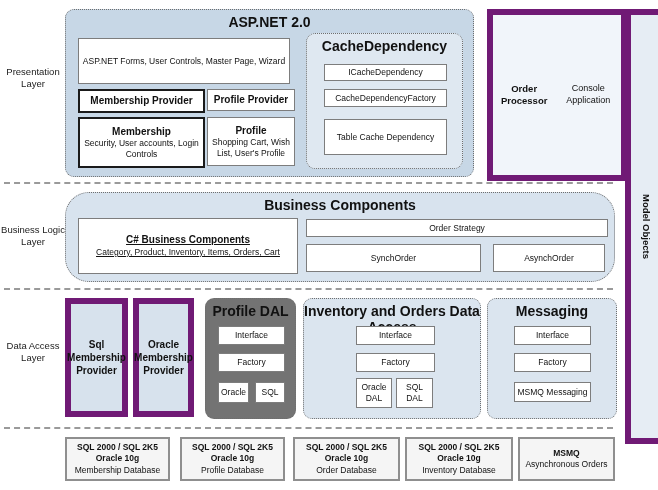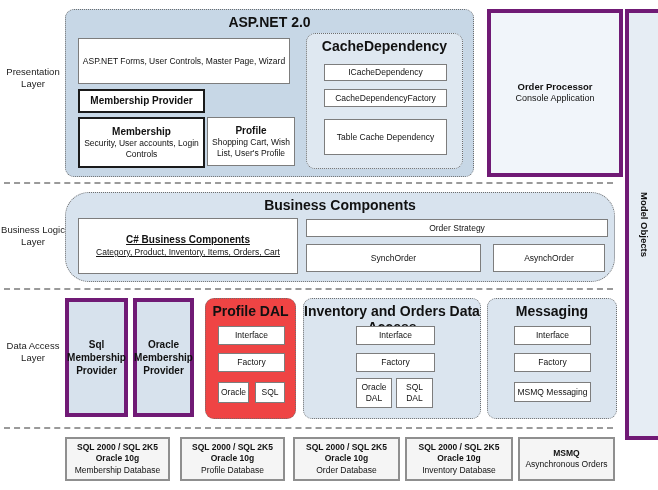--- a/index.html
+++ b/index.html
@@ -15,22 +15,22 @@
   .panel-title{position:absolute;left:0;top:4px;width:100%;text-align:center;font-weight:bold;font-size:14px;}
   .wbox{
     position:absolute;background:#ffffff;border:1px solid #7d7d7d;
     display:flex;flex-direction:column;align-items:center;justify-content:center;
     text-align:center;font-size:8.5px;line-height:1.25;
   }
   .bold-border{border:2px solid #1a1a1a;}
   .b{font-weight:bold;font-size:10px;}
   .sub{font-size:8.5px;}
   .solidbox{
-    position:absolute;border:4px solid #701a75;
-    display:flex;flex-direction:column;align-items:center;justify-content:center;
+    position:absolute;border:6px solid #701a75;
+    display:flex;flex-direction:row;align-items:center;justify-content:center;
     text-align:center;line-height:1.3;
   }
   .vertical{
     writing-mode:vertical-rl;font-weight:bold;font-size:9.5px;
     display:flex;align-items:center;justify-content:center;text-align:center;
   }
   .dbbox{
     position:absolute;top:437px;height:44px;background:#f5f5f5;border:2px solid #8f8f8f;
     display:flex;flex-direction:column;align-items:center;justify-content:center;
     text-align:center;font-size:8.5px;line-height:1.35;box-sizing:border-box;
@@ -60,20 +60,23 @@
 
   <div class="panel" style="left:65px;top:9px;width:407px;height:166px;background:#c7d7e6;">
     <div class="panel-title">ASP.NET 2.0</div>
 
     <div class="wbox" style="left:12px;top:28px;width:210px;height:44px;">
       <span>ASP.NET Forms, User Controls, Master Page, Wizard</span>
     </div>
 
     <div class="wbox bold-border" style="left:12px;top:79px;width:123px;height:20px;">
       <span class="b">Membership Provider</span>
+    </div>
+    <div class="wbox" style="left:141px;top:79px;width:86px;height:20px;">
+      <span class="b">Profile Provider</span>
     </div>
 
     <div class="wbox bold-border" style="left:12px;top:107px;width:123px;height:47px;">
       <span class="b">Membership</span>
       <span class="sub">Security, User accounts, Login Controls</span>
     </div>
     <div class="wbox" style="left:141px;top:107px;width:86px;height:47px;">
       <span class="b">Profile</span>
       <span class="sub">Shopping Cart, Wish List, User's Profile</span>
     </div>
@@ -120,21 +123,21 @@
     </div>
   </div>
 
   <div class="solidbox bold-border" style="left:65px;top:298px;width:63px;height:119px;background:#d7e2ed;padding:0 4px;box-sizing:border-box;">
     <span class="b" style="text-align:center;">Sql Membership Provider</span>
   </div>
   <div class="solidbox" style="left:133px;top:298px;width:61px;height:119px;background:#d7e2ed;padding:0 4px;box-sizing:border-box;">
     <span class="b" style="text-align:center;">Oracle Membership Provider</span>
   </div>
 
-  <div class="panel" style="left:205px;top:298px;width:89px;height:119px;background:#ef4444;">
+  <div class="panel" style="left:205px;top:298px;width:89px;height:119px;background:#737373;">
     <div class="panel-title">Profile DAL</div>
     <div class="wbox" style="left:12px;top:27px;width:65px;height:17px;">
       <span>Interface</span>
     </div>
     <div class="wbox" style="left:12px;top:54px;width:65px;height:17px;">
       <span>Factory</span>
     </div>
     <div class="wbox" style="left:12px;top:83px;width:29px;height:19px;">
       <span>Oracle</span>
     </div>

